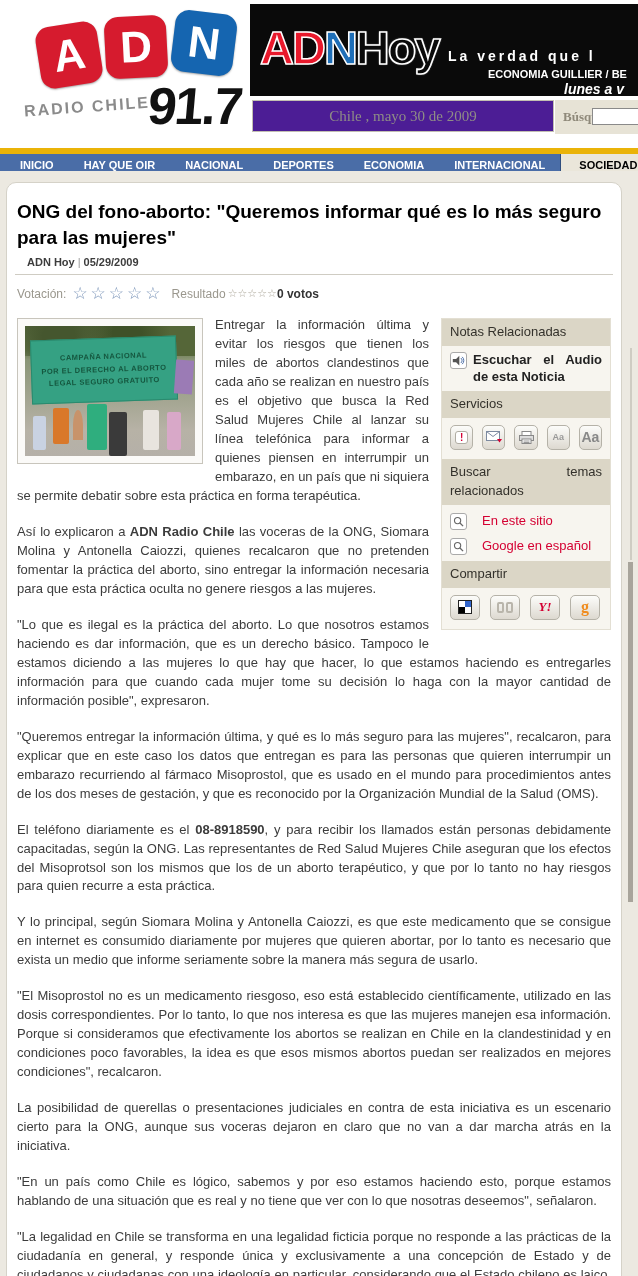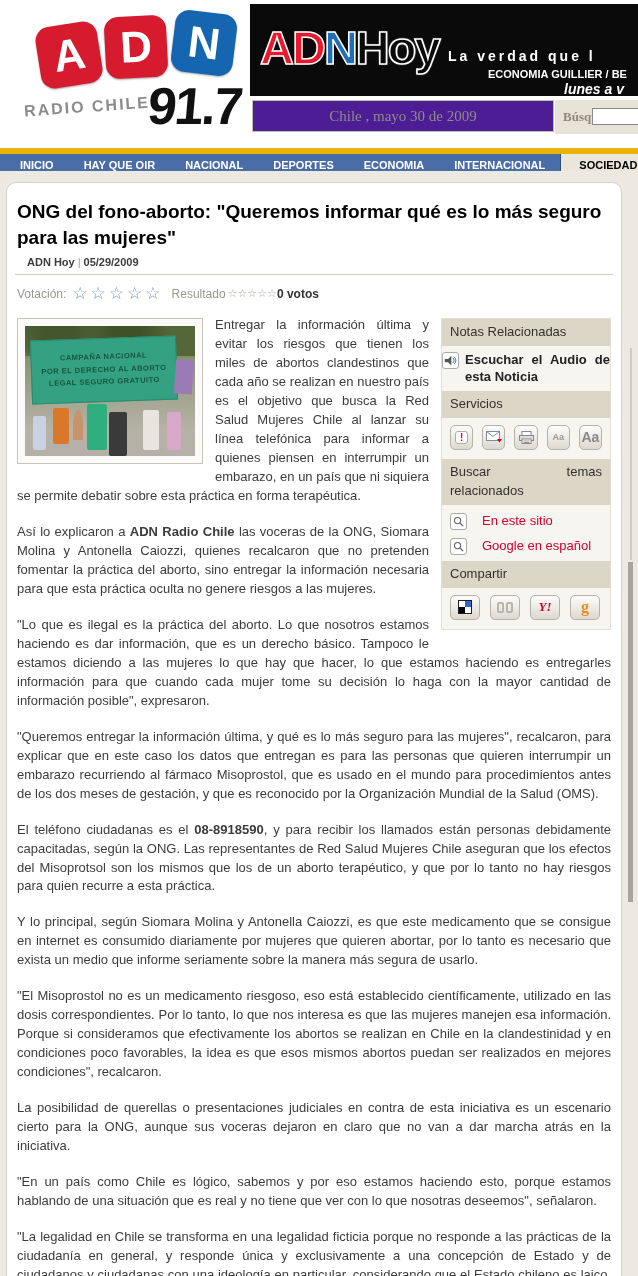--- a/index.html
+++ b/index.html
@@ -93,21 +93,21 @@
   .p3 { left:84px; top:86px; width:18px; height:44px; background:#3a3a3a; }
   .p4 { left:118px; top:84px; width:16px; height:40px; background:#e8e4de; }
   .p5 { left:8px; top:90px; width:13px; height:34px; background:#c9d2e2; }
   .p6 { left:142px; top:86px; width:14px; height:38px; background:#d8a8c8; }
   .p7 { left:48px; top:84px; width:10px; height:30px; background:#c8936a; border-radius:50% 50% 0 0; }
 
   
   .sidebar { float:right; width:170px; margin:2px 0 10px 12px; background:#f7f5ef;
              border:1px solid #e3dfd3; font-size:13px; }
   .sb-header { background:#dbd6c6; color:#33312b; padding:4px 8px; font-size:13px; }
-  .sb-row { padding:6px 0; }
+  .sb-row { padding:6px 8px; }
   .audio-row { display:flex; gap:6px; align-items:flex-start; cursor:pointer; }
   .icon-btn-sm { flex:0 0 auto; width:17px; height:17px; background:#fff; border:1px solid #aaa;
                  border-radius:3px; display:flex; align-items:center; justify-content:center; }
   .audio-text { font-weight:bold; color:#222; line-height:1.25; }
   .svc-row { display:flex; gap:9px; padding:7px 8px 9px 8px; }
   .svc-btn { width:30px; height:25px; border:1px solid #b5b2a8; border-radius:5px;
              background:linear-gradient(180deg,#fcfcfa,#ddd9d0); display:flex; align-items:center;
              justify-content:center; cursor:pointer; position:relative; }
   .aa-sm { font-size:9px; font-weight:bold; color:#999; }
   .aa-lg { font-size:14px; font-weight:bold; color:#888; }
@@ -292,21 +292,21 @@
             <span class="svc-btn">
               <span class="gbook">g</span>
             </span>
           </div>
         </aside>
 
         <p><span>Entregar la información última y evitar los riesgos que tienen los miles de abortos clandestinos que cada año se realizan en nuestro país es el objetivo que busca la Red Salud Mujeres Chile al lanzar su línea telefónica para informar a quienes piensen en interrumpir un embarazo, en un país que ni siquiera se permite debatir sobre esta práctica en forma terapéutica.</span></p>
         <p><span>Así lo explicaron a </span><b>ADN Radio Chile</b><span> las voceras de la ONG, Siomara Molina y Antonella Caiozzi, quienes recalcaron que no pretenden fomentar la práctica del aborto, sino entregar la información necesaria para que esta práctica oculta no genere riesgos a las mujeres.</span></p>
         <p><span>"Lo que es ilegal es la práctica del aborto. Lo que nosotros estamos haciendo es dar información, que es un derecho básico. Tampoco le estamos diciendo a las mujeres lo que hay que hacer, lo que estamos haciendo es entregarles información para que cuando cada mujer tome su decisión lo haga con la mayor cantidad de información posible", expresaron.</span></p>
         <p><span>"Queremos entregar la información última, y qué es lo más seguro para las mujeres", recalcaron, para explicar que en este caso los datos que entregan es para las personas que quieren interrumpir un embarazo recurriendo al fármaco Misoprostol, que es usado en el mundo para procedimientos antes de los dos meses de gestación, y que es reconocido por la Organización Mundial de la Salud (OMS).</span></p>
-        <p><span>El teléfono ciudadanas es el </span><b>08-8918590</b><span>, y para recibir los llamados están personas debidamente capacitadas, según la ONG. Las representantes de Red Salud Mujeres Chile aseguran que los efectos del Misoprotsol son los mismos que los de un aborto terapéutico, y que por lo tanto no hay riesgos para quien recurre a esta práctica.</span></p>
+        <p><span>El teléfono diariamente es el </span><b>08-8918590</b><span>, y para recibir los llamados están personas debidamente capacitadas, según la ONG. Las representantes de Red Salud Mujeres Chile aseguran que los efectos del Misoprotsol son los mismos que los de un aborto terapéutico, y que por lo tanto no hay riesgos para quien recurre a esta práctica.</span></p>
         <p><span>Y lo principal, según Siomara Molina y Antonella Caiozzi, es que este medicamento que se consigue en internet es consumido diariamente por mujeres que quieren abortar, por lo tanto es necesario que exista un medio que informe seriamente sobre la manera más segura de usarlo.</span></p>
         <p><span>"El Misoprostol no es un medicamento riesgoso, eso está establecido científicamente, utilizado en las dosis correspondientes. Por lo tanto, lo que nos interesa es que las mujeres manejen esa información. Porque si consideramos que efectivamente los abortos se realizan en Chile en la clandestinidad y en condiciones poco favorables, la idea es que esos mismos abortos puedan ser realizados en mejores condiciones", recalcaron.</span></p>
         <p><span>La posibilidad de querellas o presentaciones judiciales en contra de esta iniciativa es un escenario cierto para la ONG, aunque sus voceras dejaron en claro que no van a dar marcha atrás en la iniciativa.</span></p>
         <p><span>"En un país como Chile es lógico, sabemos y por eso estamos haciendo esto, porque estamos hablando de una situación que es real y no tiene que ver con lo que nosotras deseemos", señalaron.</span></p>
         <p><span>"La legalidad en Chile se transforma en una legalidad ficticia porque no responde a las prácticas de la ciudadanía en general, y responde única y exclusivamente a una concepción de Estado y de ciudadanos y ciudadanas con una ideología en particular, considerando que el Estado chileno es laico, supuestamente", remataron.</span></p>
         <div class="clear"></div>
       </div>
 
     </div>
   </div>

